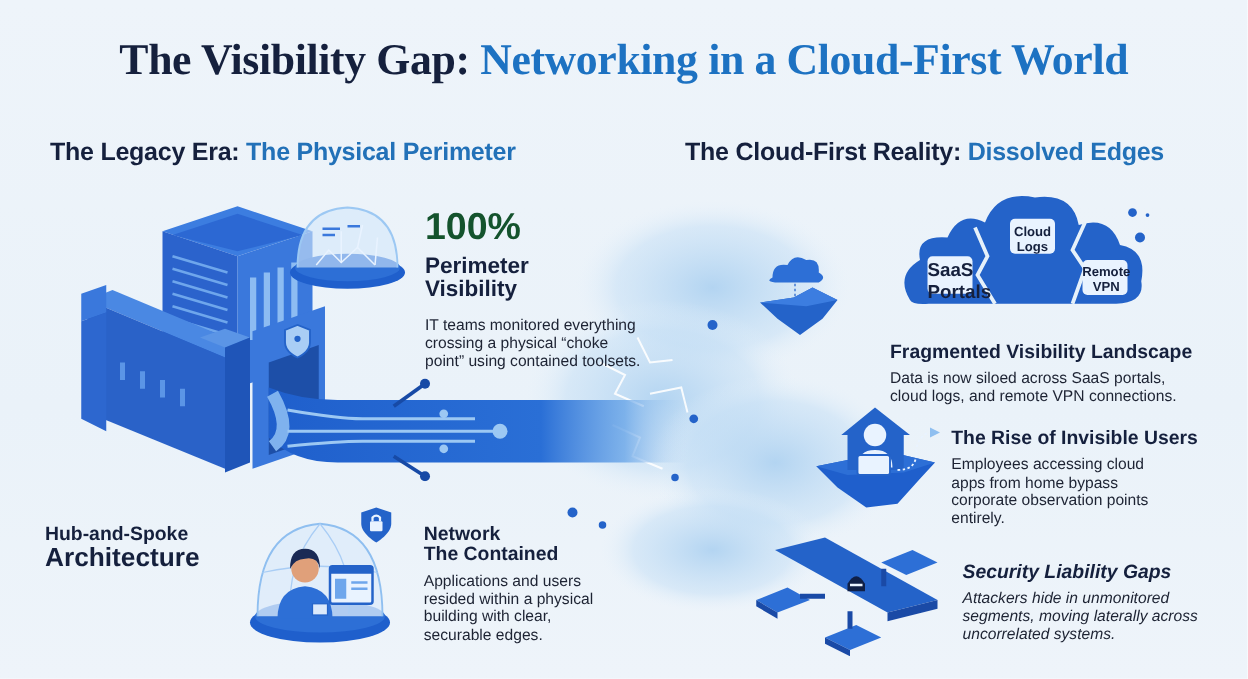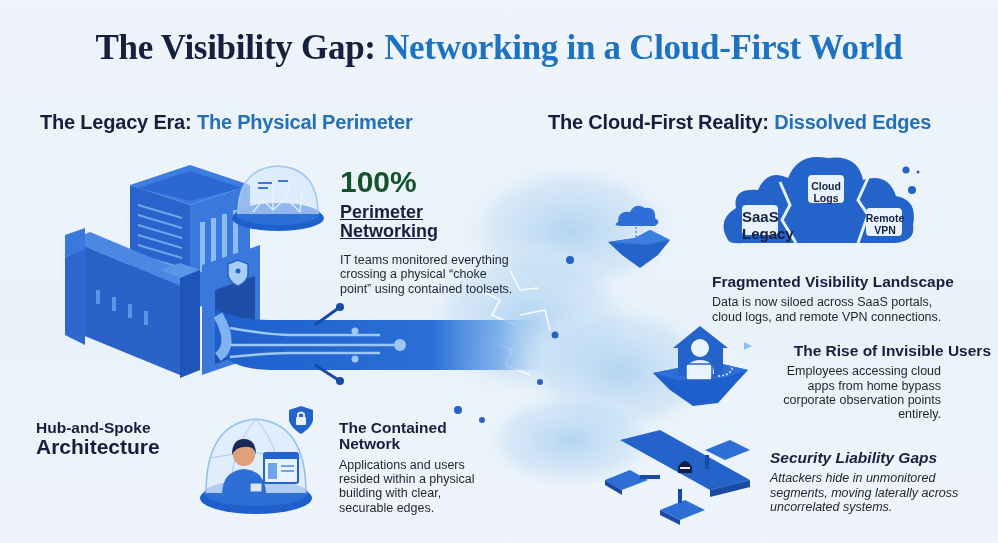--- a/index.html
+++ b/index.html
@@ -24,21 +24,21 @@
   .section-title {
     position: absolute; font-size: 20px; font-weight: 700; color: #15203d; letter-spacing: -0.2px;
   }
   .section-title .accent { color: #2271b8; }
 
   .blk-title { font-weight: 700; color: #15203d; line-height: 1.05; }
   .blk-body { font-size: 12.5px; color: #1d2333; line-height: 1.15; }
 
   
   .stat-num { font-size: 30px; font-weight: 700; color: #14532d; line-height: 1; }
-  .stat-lbl { font-size: 18px; font-weight: 700; color: #15203d; line-height: 1.05; margin-top: 6px; text-decoration: underline; }
+  .stat-lbl { font-size: 18px; font-weight: 700; color: #15203d; line-height: 1.05; margin-top: 6px; }
 
   svg { display: block; }
 </style>
 </head>
 <body>
 
 <div class="main-title">
   <span>The Visibility Gap:</span>
   <span class="accent">Networking in a Cloud-First World</span>
 </div>
@@ -162,21 +162,21 @@
   <g fill="#3a78dc">
       <rect x="30" y="22" width="14" height="2"></rect>
       <rect x="30" y="27" width="10" height="2"></rect>
       <rect x="50" y="20" width="10" height="2"></rect>
     </g>
 </svg>
 
 <div class="abs" style="left:340px; top:167px; width:180px;">
   <div class="stat-num">100%</div>
   <div class="stat-lbl">Perimeter</div>
-  <div class="stat-lbl" style="margin-top:0">Networking</div>
+  <div class="stat-lbl" style="margin-top:0">Visibility</div>
   <div class="blk-body" style="margin-top:12px; width:175px;">IT teams monitored everything crossing a physical “choke point” using contained toolsets.</div>
 </div>
 
 <div class="abs" style="left:36px; top:420px; width:150px;">
   <div class="blk-title" style="font-size:15.5px;">Hub-and-Spoke</div>
   <div class="blk-title" style="font-size:21px;">Architecture</div>
 </div>
 
 <svg class="abs" style="left:198px; top:403px;" width="125" height="115" viewBox="0 0 125 115">
   <ellipse cx="58" cy="95" rx="56" ry="16" fill="#1f5fcc"></ellipse>
@@ -199,22 +199,22 @@
   <rect x="83" y="62" width="13" height="2" fill="#6ea6ec"></rect>
     <rect x="83" y="67" width="13" height="2" fill="#6ea6ec"></rect>
 </svg>
 <svg class="abs" style="left:288px; top:405px;" width="26" height="30" viewBox="0 0 26 30">
   <path d="M13 1 L25 5 V14 C25 22 13 29 13 29 C13 29 1 22 1 14 V5Z" fill="#2463c9"></path>
   <rect x="8" y="12" width="10" height="8" rx="1" fill="#e9f3ff"></rect>
   <path d="M10 12 V9 Q13 6 16 9 V12" stroke="#e9f3ff" stroke-width="1.8" fill="none"></path>
 </svg>
 
 <div class="abs" style="left:339px; top:420px; width:150px;">
+  <div class="blk-title" style="font-size:15.5px;">Network</div>
   <div class="blk-title" style="font-size:15.5px;">The Contained</div>
-  <div class="blk-title" style="font-size:15.5px;">Network</div>
   <div class="blk-body" style="margin-top:5px; width:140px;">Applications and users resided within a physical building with clear, securable edges.</div>
 </div>
 
 <svg class="abs" style="left:600px; top:200px;" width="90" height="80" viewBox="0 0 90 80">
   <path d="M18 22 Q18 10 30 12 Q35 2 45 8 Q56 6 55 18 Q62 22 55 26 L20 26 Q12 25 18 22Z" fill="#2d6fd6"></path>
   <line x1="36" y1="27" x2="36" y2="38" stroke="#2463c9" stroke-dasharray="2,2"></line>
   <polygon points="8,42 35,38 50,30 70,40 58,55 40,68 22,55" fill="#2463c9"></polygon>
   <polygon points="8,42 35,38 50,30 70,40 45,45" fill="#3c7de0"></polygon>
 </svg>
 
@@ -224,21 +224,21 @@
   <path d="M150 28 L140 50 L150 65 L140 93" stroke="#e6f1fa" stroke-width="3" fill="none"></path>
 
   <g fill="#e9f3ff">
     <rect x="24" y="55" width="36" height="30" rx="4"></rect>
     <rect x="90" y="25" width="36" height="28" rx="4"></rect>
     <rect x="148" y="58" width="36" height="28" rx="4"></rect>
   </g>
 </svg>
 <div class="abs" style="left:742px; top:208px; width:36px; text-align:center; font-size:15px; font-weight:700; color:#15203d; line-height:1.15;">
   <div>SaaS</div>
-  <div>Legacy</div>
+  <div>Portals</div>
 </div>
 <div class="abs" style="left:808px; top:180px; width:36px; text-align:center; font-size:10.5px; font-weight:700; color:#15203d; line-height:1.15;">
   <div>Cloud</div>
   <div>Logs</div>
 </div>
 <div class="abs" style="left:864px; top:212px; width:42px; text-align:center; font-size:10.5px; font-weight:700; color:#15203d; line-height:1.15;">
   <div>Remote</div>
   <div>VPN</div>
 </div>
 <svg class="abs" style="left:898px; top:165px;" width="30" height="40">
@@ -256,21 +256,21 @@
   <polygon points="5,55 40,48 70,45 100,52 88,65 70,85 45,88 22,72" fill="#1f5fcc"></polygon>
   <polygon points="5,55 40,48 70,45 100,52 75,60 30,62" fill="#2d6fd6"></polygon>
   <polygon points="25,30 52,8 80,30 75,30 75,58 30,58 30,30" fill="#2463c9"></polygon>
   <circle cx="52" cy="30" r="9" fill="#e9f3ff"></circle>
   <path d="M38 56 Q38 42 52 42 Q66 42 66 56Z" fill="#e9f3ff"></path>
   <rect x="38" y="46" width="26" height="16" rx="2" fill="#e9f3ff" stroke="#2463c9" stroke-width="1.5"></rect>
   <path d="M70 58 Q85 58 85 45 Q85 32 95 28" stroke="#e9f3ff" stroke-width="1.5" stroke-dasharray="2,2" fill="none"></path>
   <polygon points="96,24 104,28 96,32" fill="#8fbff0"></polygon>
 </svg>
 
-<div class="abs" style="left:761px; top:343px; width:230px;text-align:right;">
+<div class="abs" style="left:761px; top:343px; width:230px;">
   <div class="blk-title" style="font-size:15.5px;">The Rise of Invisible Users</div>
   <div class="blk-body" style="margin-top:5px; width:180px;">Employees accessing cloud apps from home bypass corporate observation points entirely.</div>
 </div>
 
 <svg class="abs" style="left:600px; top:425px;" width="160" height="100" viewBox="0 0 160 100">
   <polygon points="20,15 60,5 150,55 110,65" fill="#2463c9"></polygon>
   <polygon points="110,65 150,55 150,62 110,72" fill="#1a4aa6"></polygon>
   <polygon points="5,55 30,45 48,55 22,65" fill="#2d6fd6"></polygon>
   <polygon points="5,55 22,65 22,70 5,60" fill="#1a4aa6"></polygon>
   <polygon points="105,25 130,15 150,25 125,35" fill="#2d6fd6"></polygon>

